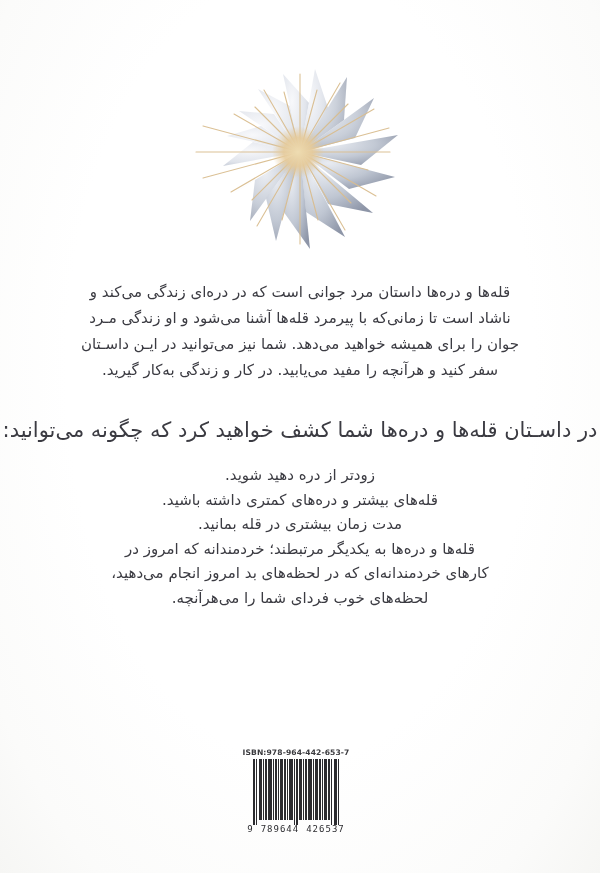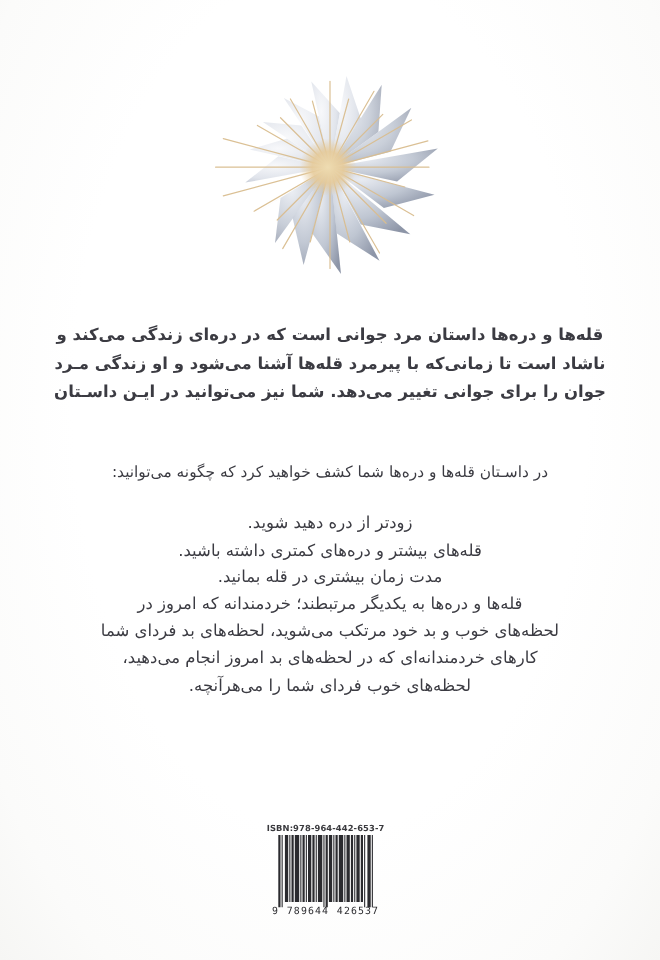--- a/index.html
+++ b/index.html
@@ -12,26 +12,26 @@
   .cover{
     position:relative;width:600px;height:873px;
     background:radial-gradient(ellipse at 50% 42%, #ffffff 55%, #fbfbfa 85%, #f6f6f4 100%);
   }
   
   .star-wrap{position:absolute;left:195px;top:45px;width:210px;height:214px;}
   
   .fa-line{display:flex;justify-content:center;}
   .fa-line > span{white-space:nowrap;color:#3b3b42;}
   .synopsis{
-    position:absolute;left:88px;top:291px;width:424px;
-    direction:rtl;font-size:15px;line-height:26px;font-weight:bold;
+    position:absolute;left:88px;top:279px;width:424px;
+    direction:rtl;font-size:15px;line-height:26px;
   }
   .intro{
     position:absolute;left:60px;top:419px;width:480px;
-    direction:rtl;font-size:14px;line-height:22px;
+    direction:rtl;font-size:21px;line-height:22px;
   }
   .discoveries{
     position:absolute;left:50px;top:463px;width:500px;
     direction:rtl;font-size:15px;line-height:24.6px;
   }
   
   .barcode-block{
     position:absolute;left:240px;top:747px;width:112px;
     display:flex;flex-direction:column;align-items:center;
   }
@@ -124,21 +124,24 @@
   </div>
 
   <div class="synopsis">
     <div class="fa-line">
         <span>قله‌ها و دره‌ها داستان مرد جوانی است که در دره‌ای زندگی می‌کند و</span>
       </div>
     <div class="fa-line">
         <span>ناشاد است تا زمانی‌که با پیرمرد قله‌ها آشنا می‌شود و او زندگی مـرد</span>
       </div>
     <div class="fa-line">
-        <span>جوان را برای جوانی تغییر می‌دهد. شما نیز می‌توانید در ایـن داسـتان</span>
+        <span>جوان را برای همیشه خواهید می‌دهد. شما نیز می‌توانید در ایـن داسـتان</span>
+      </div>
+    <div class="fa-line">
+        <span>سفر کنید و هرآنچه را مفید می‌یابید. در کار و زندگی به‌کار گیرید.</span>
       </div>
   </div>
 
   <div class="intro">
     <div class="fa-line">
         <span>در داسـتان قله‌ها و دره‌ها شما کشف خواهید کرد که چگونه می‌توانید:</span>
       </div>
   </div>
 
   <div class="discoveries">
@@ -146,23 +149,20 @@
         <span>زودتر از دره دهید شوید.</span>
       </div>
     <div class="fa-line">
         <span>قله‌های بیشتر و دره‌های کمتری داشته باشید.</span>
       </div>
     <div class="fa-line">
         <span>مدت زمان بیشتری در قله بمانید.</span>
       </div>
     <div class="fa-line">
         <span>قله‌ها و دره‌ها به یکدیگر مرتبطند؛ خردمندانه که امروز در</span>
-      </div>
-    <div class="fa-line">
-        <span>لحظه‌های خوب و بد خود مرتکب می‌شوید، لحظه‌های بد فردای شما</span>
       </div>
     <div class="fa-line">
         <span>کارهای خردمندانه‌ای که در لحظه‌های بد امروز انجام می‌دهید،</span>
       </div>
     <div class="fa-line">
         <span>لحظه‌های خوب فردای شما را می‌هرآنچه.</span>
       </div>
   </div>
 
   <div class="barcode-block">

